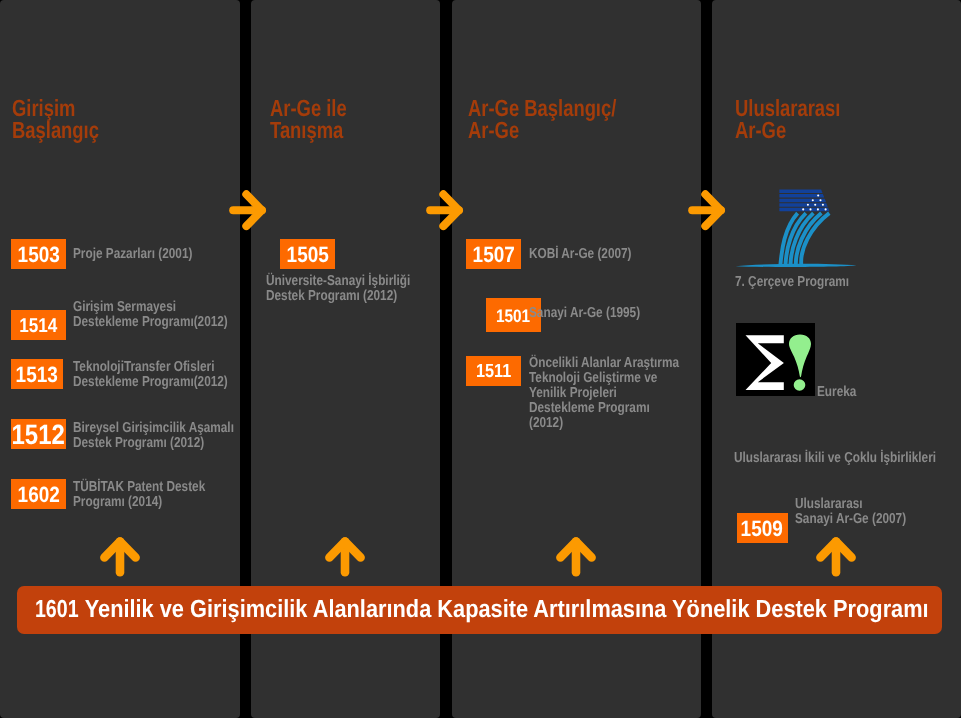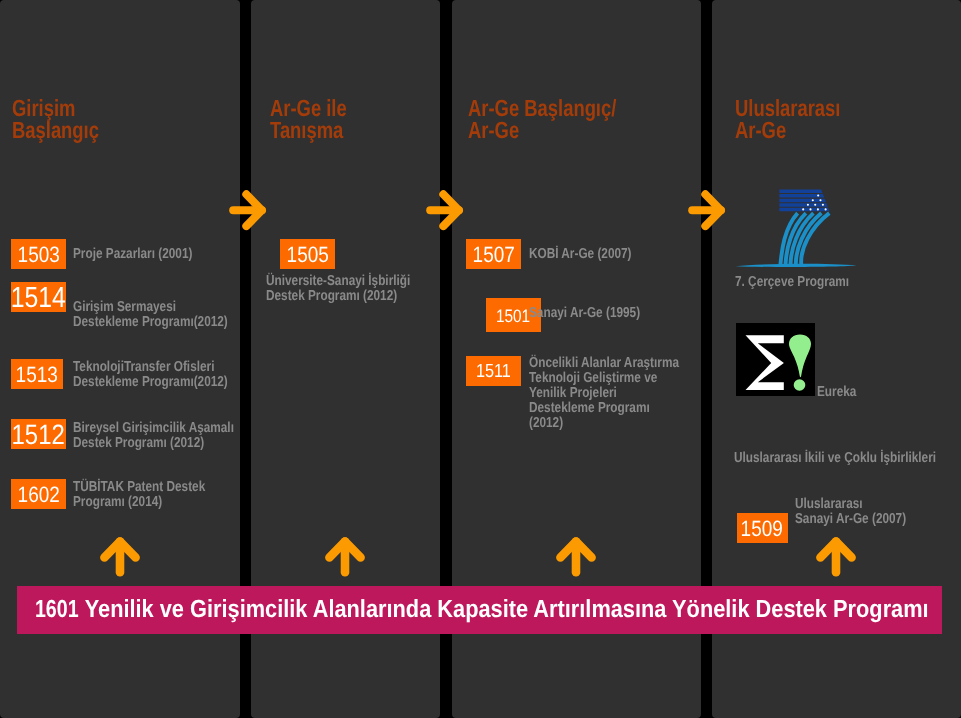--- a/index.html
+++ b/index.html
@@ -5,28 +5,28 @@
 <style>
   html,body{margin:0;padding:0;}
   body{width:961px;height:718px;overflow:hidden;background:#000;
        font-family:"Liberation Sans",sans-serif;
        -webkit-font-smoothing:antialiased;text-rendering:geometricPrecision;}
   #root{position:relative;width:961px;height:718px;background:#000;overflow:hidden;}
   .panel{position:absolute;top:0;height:718px;background:#303030;border-radius:4px;}
   .col-title{position:absolute;color:#a43c0a;font-weight:bold;font-size:23.4px;
        line-height:22.2px;white-space:pre-line;letter-spacing:0px;
        transform:scaleX(0.787) translateZ(0);transform-origin:left top;}
-  .badge{position:absolute;background:#fd6a00;color:#fff;font-weight:normal;
+  .badge{position:absolute;background:#fd6a00;color:#fff;font-weight:bold;
        display:flex;align-items:center;justify-content:center;overflow:hidden;}
   .badge>span{display:inline-block;transform:scaleX(0.855) translateY(1px) translateZ(0);transform-origin:center;}
   .desc{position:absolute;color:#8a8a8a;font-size:14.4px;line-height:15.1px;
        white-space:pre;font-weight:bold;
        transform:scaleX(0.820) translateZ(0);transform-origin:left top;}
-  .banner{position:absolute;background:#be185d;color:#fff;font-weight:bold;
-       white-space:nowrap;display:flex;align-items:center;justify-content:center;}
+  .banner{position:absolute;background:#c2410c;color:#fff;font-weight:bold;
+       white-space:nowrap;display:flex;align-items:center;justify-content:center;border-radius:7px;}
   .banner .bwrap{display:inline-block;transform:scaleX(0.882) translateZ(0);transform-origin:center center;}
   .banner .bcode{display:inline-block;transform:scaleX(0.90);transform-origin:right center;}
   svg{display:block;overflow:visible;}
 </style>
 </head>
 <body>
 
 <div id="root">
 
   <div class="panel" style="left:0px;width:240px"></div>
@@ -35,21 +35,21 @@
   <div class="panel" style="left:712px;width:249px"></div>
 
   <div class="col-title" style="left:11.5px;top:97px">Girişim
 Başlangıç</div>
 
   <div class="badge" style="left:11px;top:239px;width:55px;height:30px;font-size:22.2px">
       <span>1503</span>
     </div>
   <div class="desc" style="left:73px;top:247px">Proje Pazarları (2001)</div>
 
-  <div class="badge" style="left:11px;top:282px;width:55px;height:30px;font-size:29px">
+  <div class="badge" style="left:11px;top:310px;width:55px;height:30px;font-size:20px">
       <span>1514</span>
     </div>
   <div class="desc" style="left:73px;top:300px">Girişim Sermayesi
 Destekleme Programı(2012)</div>
 
   <div class="badge" style="left:11px;top:359px;width:52px;height:30px;font-size:22.2px">
       <span>1513</span>
     </div>
   <div class="desc" style="left:73px;top:360px">TeknolojiTransfer Ofisleri
 Destekleme Programı(2012)</div>

